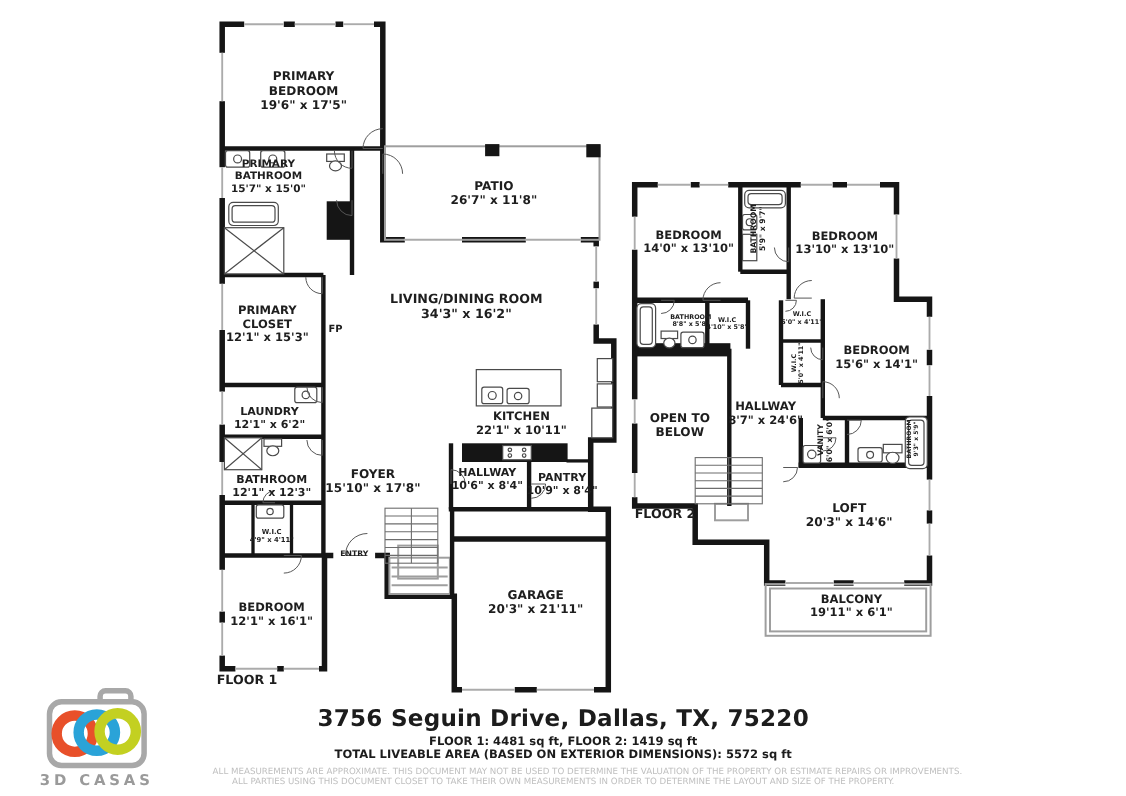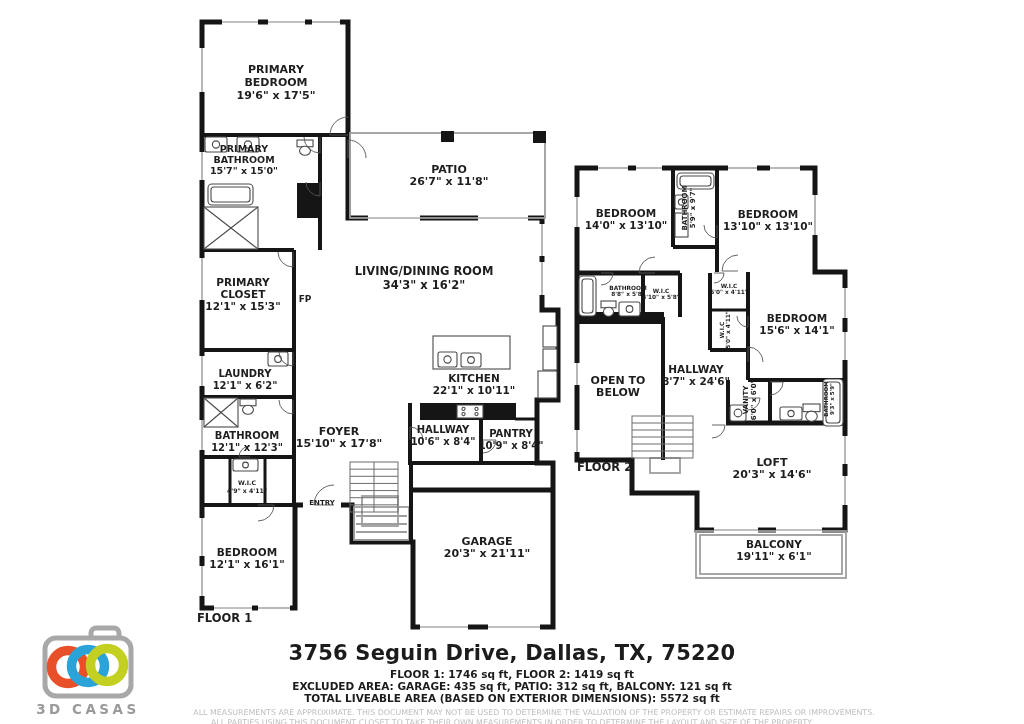--- a/index.html
+++ b/index.html
@@ -295,20 +295,19 @@
     <g fill="none" stroke-width="9.5">
       <circle cx="34" cy="49" r="16.5" stroke="#e8502a"></circle>
       <circle cx="54" cy="48" r="16.5" stroke="#2aa3d8"></circle>
       <circle cx="73" cy="47" r="16.5" stroke="#c3d021"></circle>
     </g>
     <text x="54" y="96" text-anchor="middle" font-size="13.5" font-weight="700" letter-spacing="3.5" font-family="DejaVu Sans, Liberation Sans, sans-serif" fill="#9a9a9a">3D CASAS</text>
   </svg>
 
   <div class="footer">
     <div class="addr">3756 Seguin Drive, Dallas, TX, 75220</div>
-    <div class="fline">FLOOR 1: 1746 sq ft, FLOOR 2: 1419 sq ft</div>
-    <div class="fline">EXCLUDED AREA: GARAGE: 435 sq ft, PATIO: 312 sq ft, BALCONY: 121 sq ft</div>
+    <div class="fline">FLOOR 1: 4481 sq ft, FLOOR 2: 1419 sq ft</div>
     <div class="fline">TOTAL LIVEABLE AREA (BASED ON EXTERIOR DIMENSIONS): 5572 sq ft</div>
     <div class="disc first">ALL MEASUREMENTS ARE APPROXIMATE. THIS DOCUMENT MAY NOT BE USED TO DETERMINE THE VALUATION OF THE PROPERTY OR ESTIMATE REPAIRS OR IMPROVEMENTS.</div>
     <div class="disc">ALL PARTIES USING THIS DOCUMENT CLOSET TO TAKE THEIR OWN MEASUREMENTS IN ORDER TO DETERMINE THE LAYOUT AND SIZE OF THE PROPERTY.</div>
   </div>
 
 </div>
 
 </body></html>

